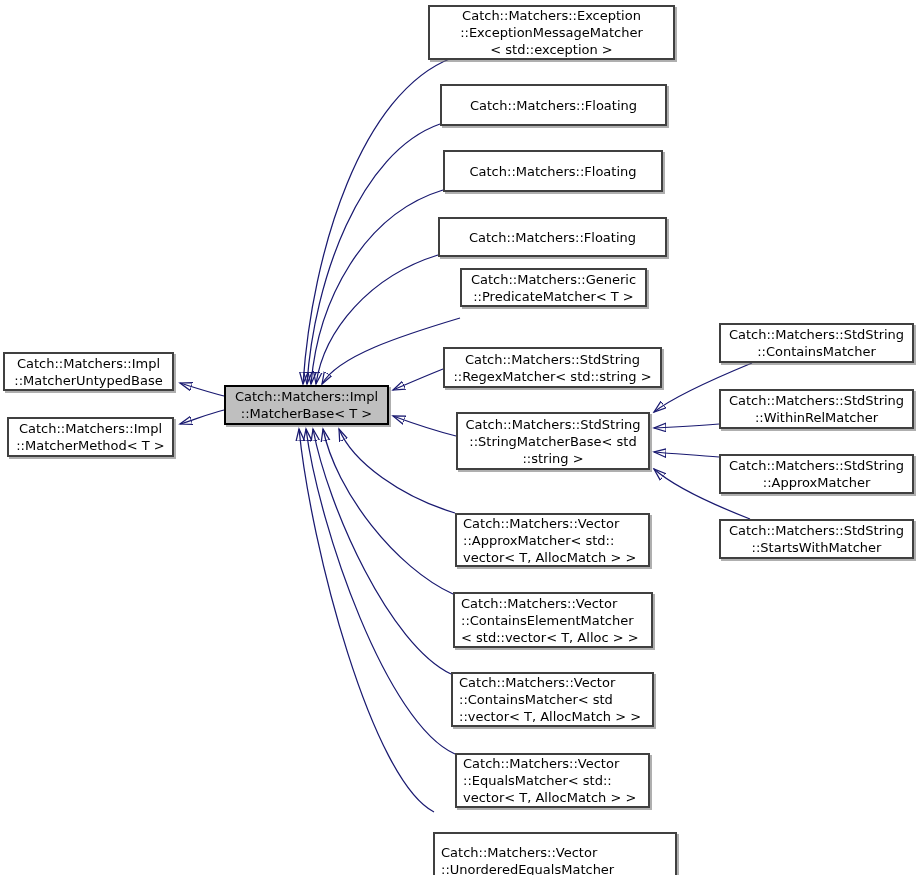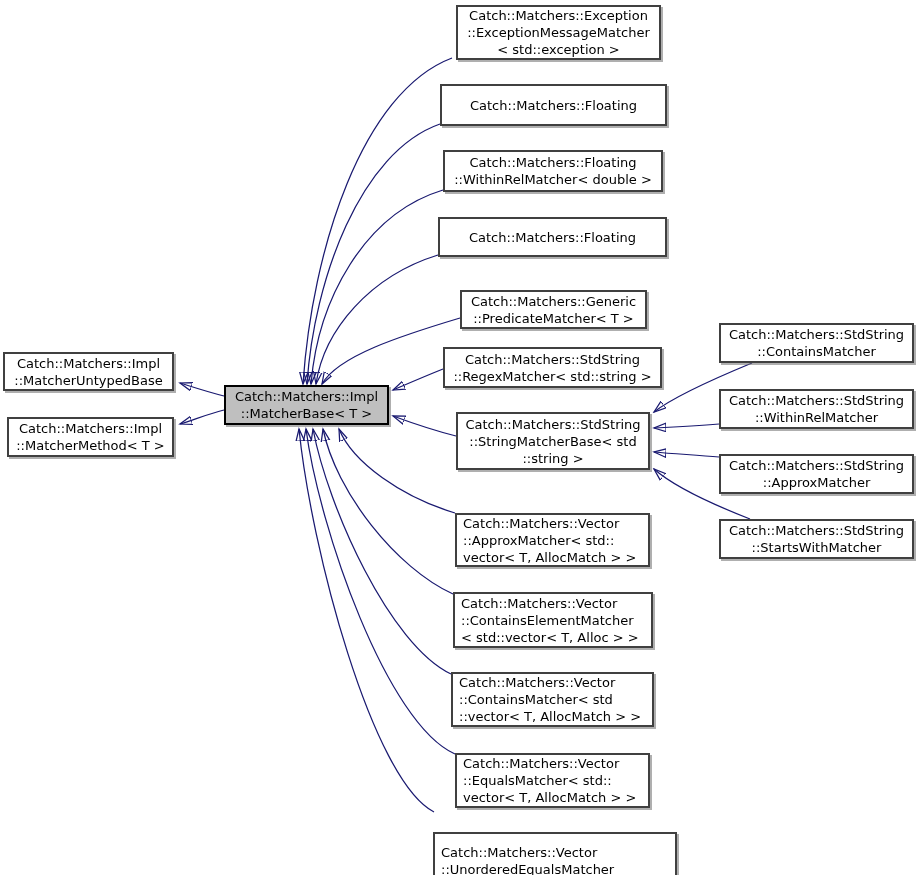--- a/index.html
+++ b/index.html
@@ -68,40 +68,39 @@
   <div class="node" style="left:7px;top:417px;width:167px;height:40px">
     <span class="ln">Catch::Matchers::Impl</span>
     <span class="ln">::MatcherMethod&lt; T &gt;</span>
   </div>
 
   <div class="node current" style="left:224px;top:385px;width:165px;height:40px">
     <span class="ln">Catch::Matchers::Impl</span>
     <span class="ln">::MatcherBase&lt; T &gt;</span>
   </div>
 
-  <div class="node" style="left:456px;top:5px;width:205px;height:55px">
+  <div class="node" style="left:428px;top:5px;width:247px;height:55px">
     <span class="ln">Catch::Matchers::Exception</span>
     <span class="ln">::ExceptionMessageMatcher</span>
     <span class="ln">&lt; std::exception &gt;</span>
   </div>
 
   <div class="node" style="left:440px;top:84px;width:227px;height:42px">
     <span class="ln">Catch::Matchers::Floating</span>
   </div>
 
   <div class="node" style="left:443px;top:150px;width:220px;height:42px">
     <span class="ln">Catch::Matchers::Floating</span>
-    <span class="ln">::WithinRelMatcher&lt; double &gt;</span>
   </div>
 
   <div class="node" style="left:438px;top:217px;width:229px;height:40px">
     <span class="ln">Catch::Matchers::Floating</span>
   </div>
 
-  <div class="node" style="left:460px;top:290px;width:187px;height:39px">
+  <div class="node" style="left:460px;top:268px;width:187px;height:39px">
     <span class="ln">Catch::Matchers::Generic</span>
     <span class="ln">::PredicateMatcher&lt; T &gt;</span>
   </div>
 
   <div class="node" style="left:443px;top:347px;width:219px;height:41px">
     <span class="ln">Catch::Matchers::StdString</span>
     <span class="ln">::RegexMatcher&lt; std::string &gt;</span>
   </div>
 
   <div class="node" style="left:456px;top:412px;width:194px;height:58px">

